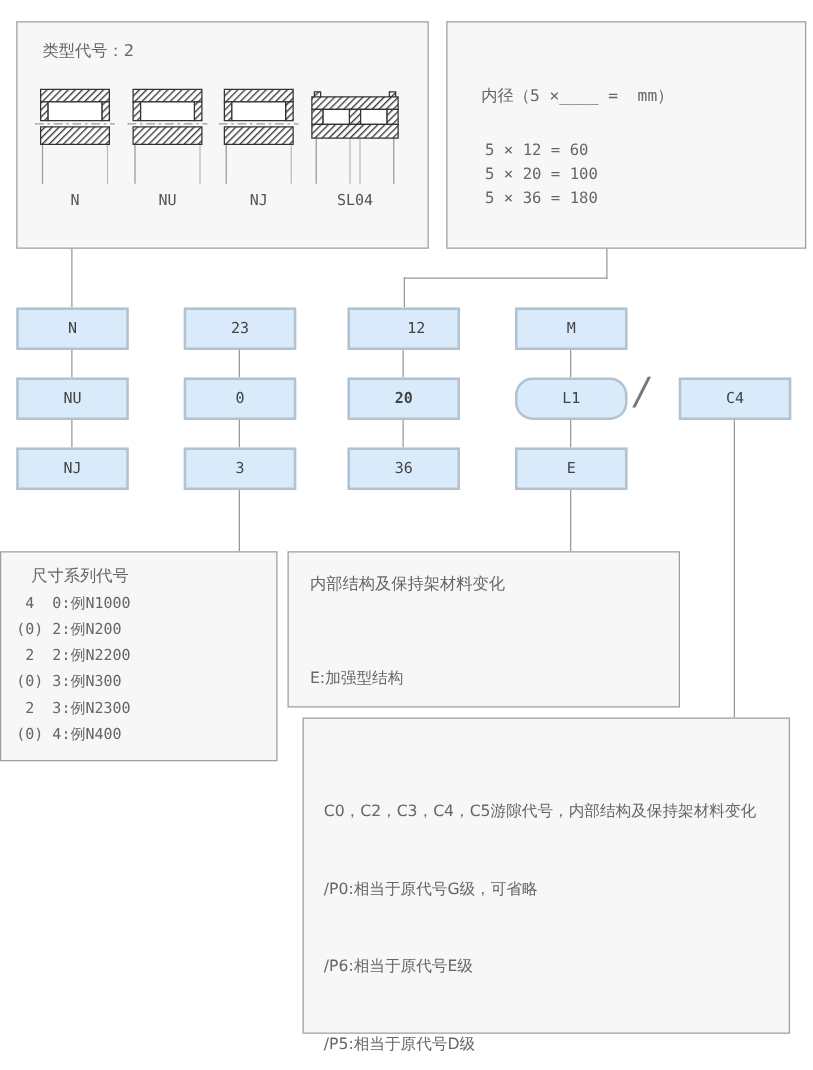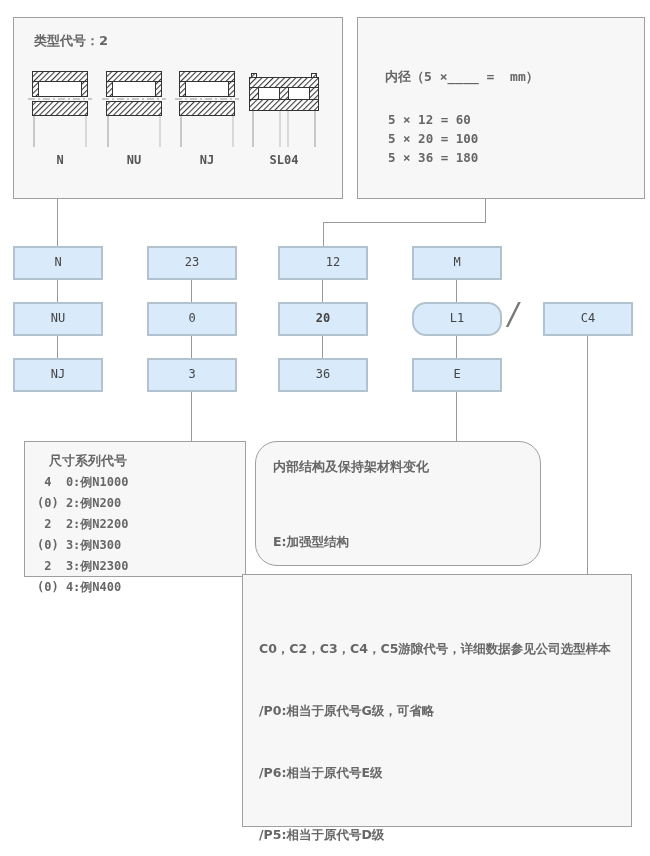--- a/index.html
+++ b/index.html
@@ -2,21 +2,21 @@
 <html><head>
 <meta charset="utf-8">
 <style>
   html,body{margin:0;padding:0;}
   body{
     width:650px;height:856px;position:relative;background:#ffffff;
     font-family:"DejaVu Sans",sans-serif;color:#666;
     -webkit-font-smoothing:none;
   }
   .panel{
-    position:absolute;background:#f7f7f7;border:1px solid #9f9f9f;box-sizing:border-box;font-weight:bold;
+    position:absolute;background:#f7f7f7;border:1px solid #9f9f9f;box-sizing:border-box;
   }
   .panel-title{position:absolute;font-size:13px;color:#666;white-space:pre;}
   .panel-line{position:absolute;font-size:12.5px;color:#666;white-space:pre;line-height:20.6px;margin-top:12px;}
   .mono{font-family:"DejaVu Sans Mono",monospace;}
   .code-box{
     position:absolute;width:90px;height:34px;box-sizing:border-box;
     background:#d9eafa;border:2px solid #b3c2cf;
     font-family:"DejaVu Sans Mono",monospace;font-size:12px;color:#444;
     text-align:center;line-height:29px;
   }
@@ -151,45 +151,45 @@
 <div class="code-box" style="left:278px;top:358px;">36</div>
 
 <div class="code-box" style="left:412px;top:246px;">M</div>
 <div class="code-box" style="left:412px;top:302px;border-radius:14px;">L1</div>
 <div class="code-box" style="left:412px;top:358px;">E</div>
 
 <div class="slash">/</div>
 
 <div class="code-box" style="left:543px;top:302px;">C4</div>
 
-<div class="panel" style="left:24px;top:441px;width:222px;height:136px;">
+<div class="panel" style="left:0;top:441px;width:222px;height:168px;">
   <div class="panel-title" style="left:24px;top:10px;">尺寸系列代号</div>
   <div class="ss-items">
     <div> 4  0:例N1000</div>
     <div>(0) 2:例N200</div>
     <div> 2  2:例N2200</div>
     <div>(0) 3:例N300</div>
     <div> 2  3:例N2300</div>
     <div>(0) 4:例N400</div>
   </div>
 </div>
 
-<div class="panel" style="left:255px;top:441px;width:286px;height:125px;border-radius:22px;">
+<div class="panel" style="left:230px;top:441px;width:314px;height:125px;">
   <div class="panel-title" style="left:17px;top:16px;">内部结构及保持架材料变化</div>
   <div class="panel-line" style="left:17px;top:37px;line-height:20.7px;">
     <div>E:加强型结构</div>
     <div>M:黄铜保持架</div>
     <div>L:铝合金保持架</div>
     <div>Q:青铜保持架</div>
   </div>
 </div>
 
 <div class="panel" style="left:242px;top:574px;width:390px;height:253px;">
   <div class="panel-line" style="left:16px;top:11px;">
-    <div>C0，C2，C3，C4，C5游隙代号，详细数据参见公司选型样本</div>
+    <div>C0，C2，C3，C4，C5游隙代号，内部结构及保持架材料变化</div>
     <div>/P0:相当于原代号G级，可省略</div>
     <div>/P6:相当于原代号E级</div>
     <div>/P5:相当于原代号D级</div>
     
     
     
     
     
     
     

